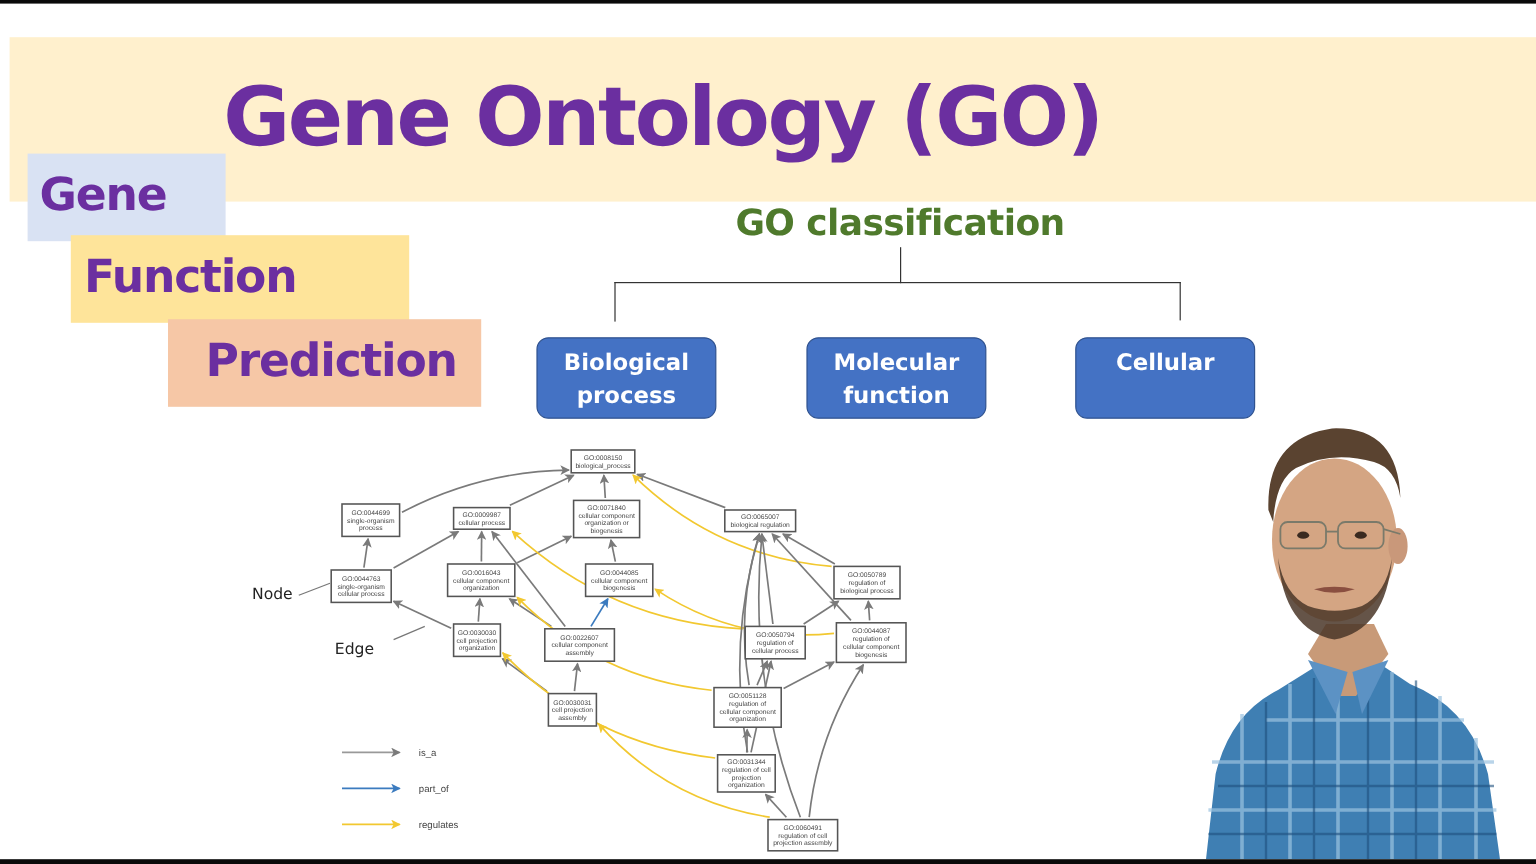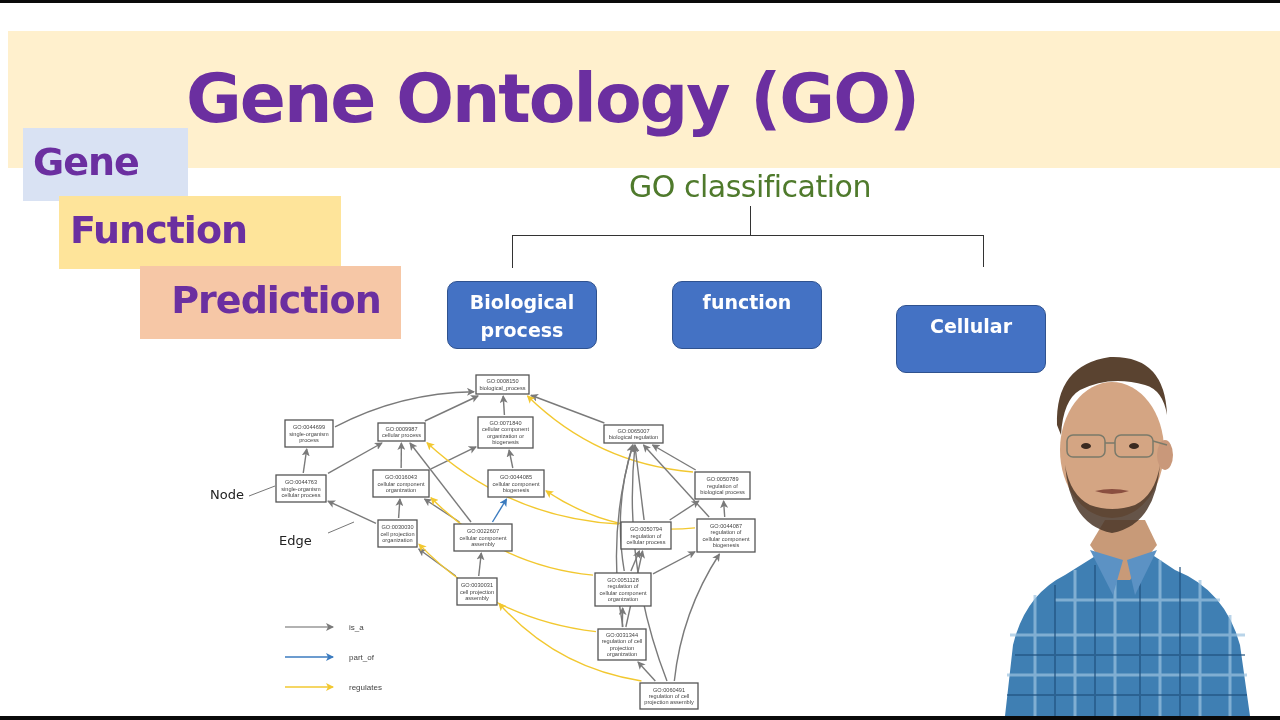--- a/index.html
+++ b/index.html
@@ -23,21 +23,21 @@
     position: absolute; font-family: "DejaVu Sans", sans-serif; font-weight: bold;
     color: #6b2fa0; white-space: nowrap; box-sizing: border-box;
   }
   .tag-gene { left: 23px; top: 128px; width: 165px; height: 73px; background: #d9e2f3; font-size: 38px; padding: 12px 0 0 10px; letter-spacing: -1px; }
   .tag-function { left: 59px; top: 196px; width: 282px; height: 73px; background: #fee49a; font-size: 38px; padding: 12px 0 0 11px; letter-spacing: -1px; }
   .tag-prediction { left: 140px; top: 266px; width: 261px; height: 73px; background: #f6c7a6; font-size: 38px; padding: 12px 0 0 11px; letter-spacing: -1px; text-align: center; }
 
   .go-class {
     position: absolute; left: 560px; top: 166px; width: 380px; text-align: center;
     font-family: "DejaVu Sans", sans-serif; font-size: 30px; color: #4f7a2c;
-    line-height: 42px; letter-spacing: -0.5px;
+    line-height: 42px; letter-spacing: -0.5px; font-weight: bold;
   }
   .tree-line { position: absolute; background: #333; }
   .cat-box {
     position: absolute; top: 281px; width: 150px; height: 68px;
     background: #4472c4; border: 1px solid #2f528f; border-radius: 10px;
     color: #fff; font-family: "DejaVu Sans", sans-serif; font-weight: bold;
     font-size: 19px; line-height: 28px; text-align: center; box-sizing: border-box;
     padding-top: 6px;
   }
   .cat-box span { display: block; }
@@ -68,23 +68,24 @@
 <div class="tree-line" style="left:750px;top:206px;width:1px;height:30px;"></div>
 <div class="tree-line" style="left:512px;top:235px;width:472px;height:1px;"></div>
 <div class="tree-line" style="left:512px;top:235px;width:1px;height:33px;"></div>
 <div class="tree-line" style="left:983px;top:235px;width:1px;height:32px;"></div>
 
 <div class="cat-box" style="left:447px;">
   <span>Biological</span>
   <span>process</span>
 </div>
 <div class="cat-box" style="left:672px;">
+  <span>Molecular</span>
   <span>function</span>
 </div>
-<div class="cat-box" style="left:896px;margin-top:24px;">
+<div class="cat-box" style="left:896px;">
   <span>Cellular</span>
 </div>
 
 <svg class="graph" id="graph" width="1280" height="720">
   <defs>
     <marker id="arrow-is_a" markerWidth="8" markerHeight="8" refX="7" refY="4" orient="auto" markerUnits="userSpaceOnUse">
       <path d="M0,0 L8,4 L0,8 L2,4 z" fill="#7a7a7a"></path>
     </marker>
     <marker id="arrow-part_of" markerWidth="8" markerHeight="8" refX="7" refY="4" orient="auto" markerUnits="userSpaceOnUse">
       <path d="M0,0 L8,4 L0,8 L2,4 z" fill="#3b7bbf"></path>

